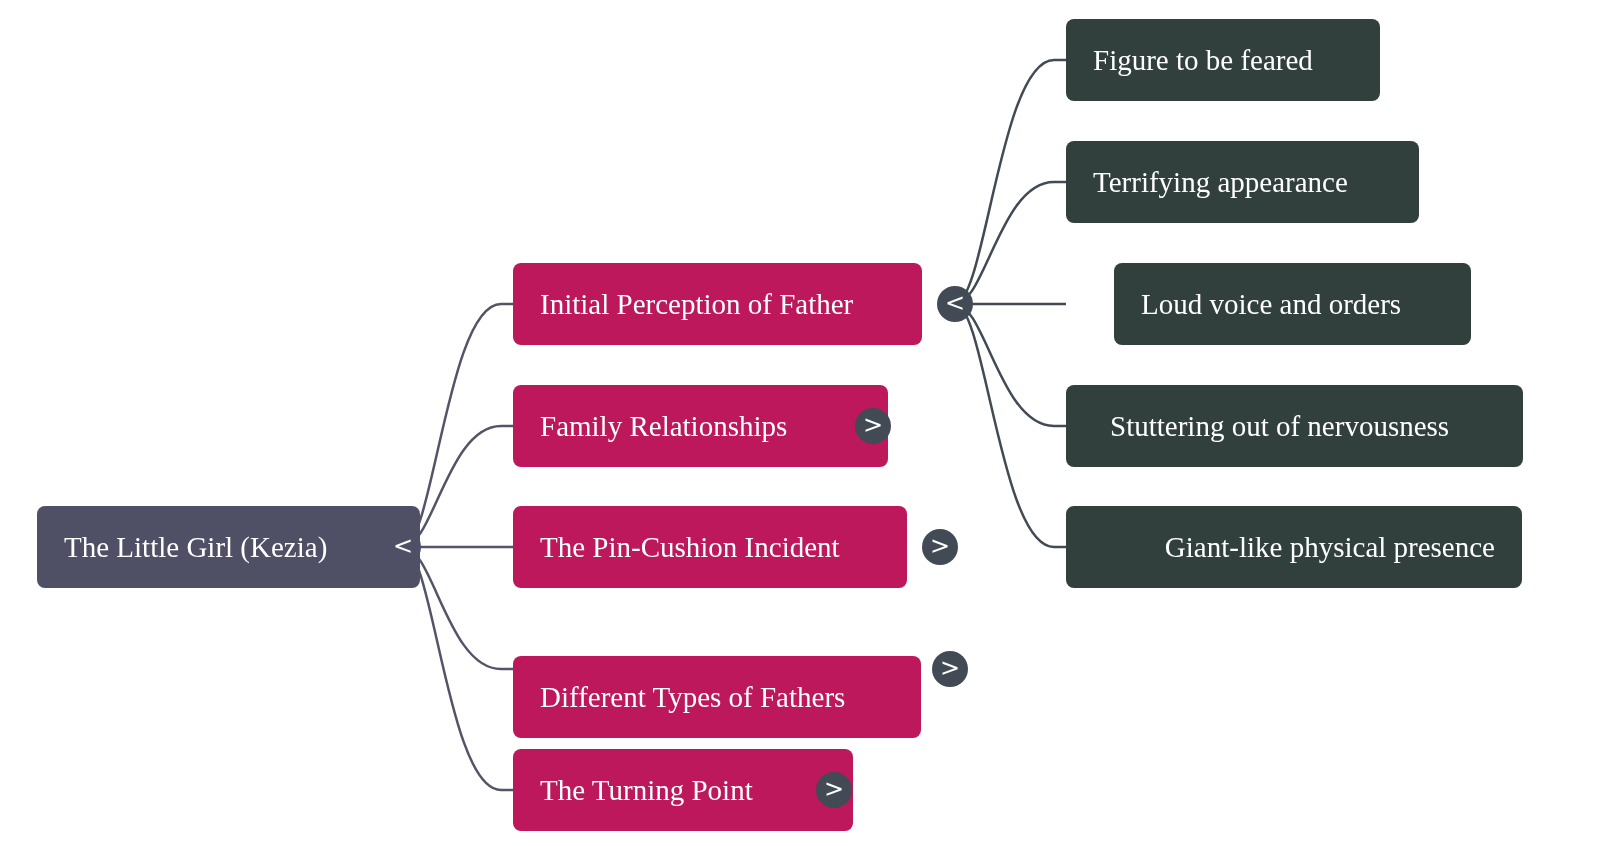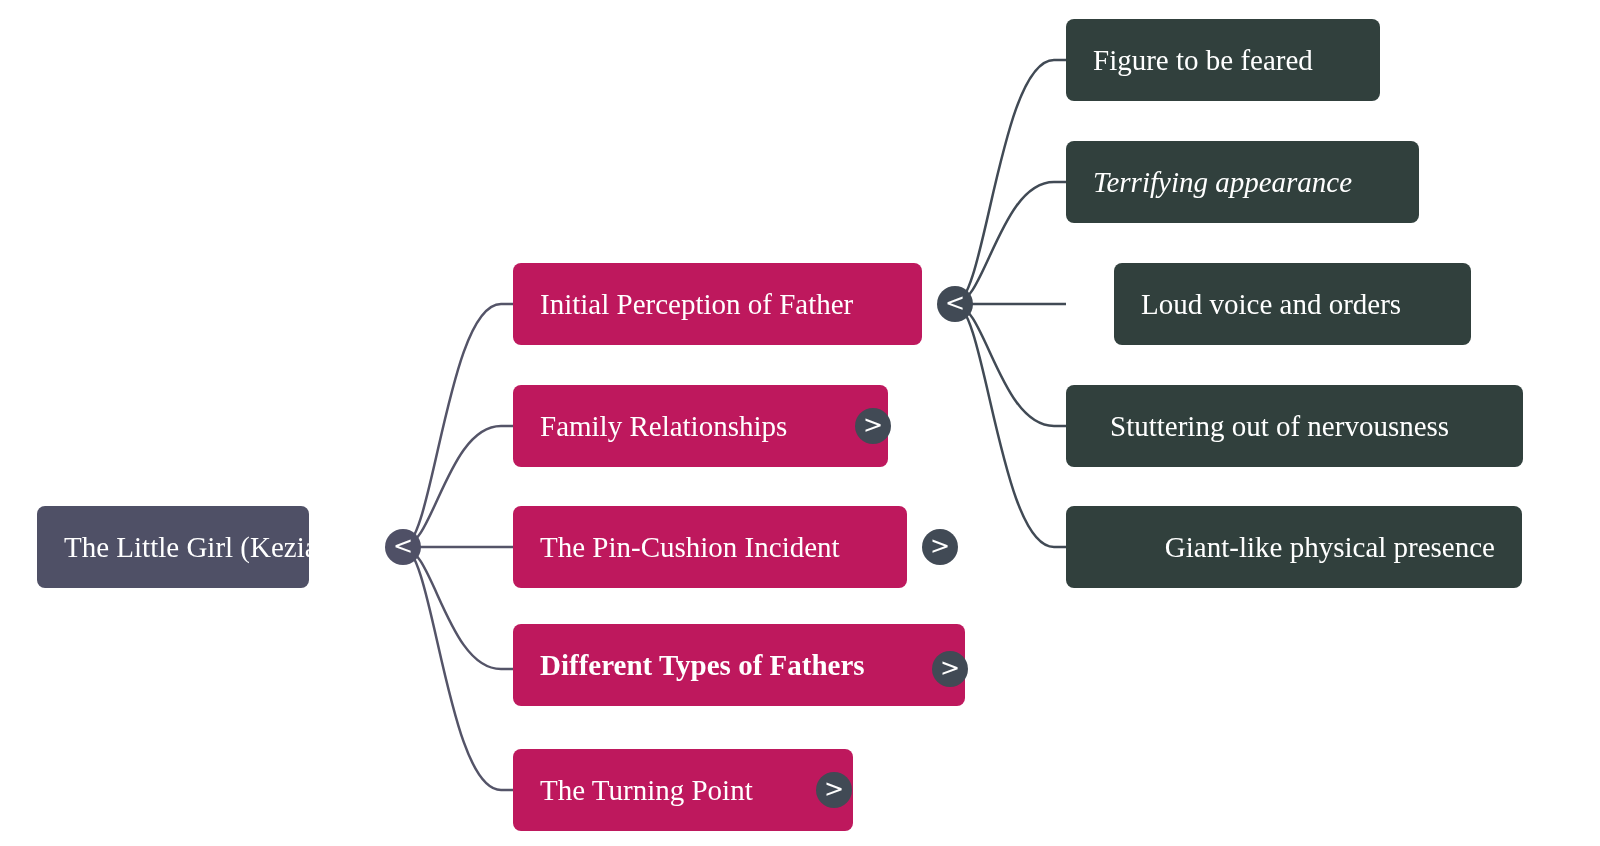--- a/index.html
+++ b/index.html
@@ -31,35 +31,35 @@
     </g>
   <g id="l1-links">
       <path d="M955,304 C985,304 1000.5,60 1054,60 L1066,60" fill="none" stroke="#414a55" stroke-width="2.5"></path>
       <path d="M955,304 C985,304 1000.5,182 1054,182 L1066,182" fill="none" stroke="#414a55" stroke-width="2.5"></path>
       <path d="M955,304 L1066,304" fill="none" stroke="#414a55" stroke-width="2.5"></path>
       <path d="M955,304 C985,304 1000.5,426 1054,426 L1066,426" fill="none" stroke="#414a55" stroke-width="2.5"></path>
       <path d="M955,304 C985,304 1000.5,547 1054,547 L1066,547" fill="none" stroke="#414a55" stroke-width="2.5"></path>
     </g>
 </svg>
 
-<div class="node root" style="left:37px; top:506px; width:272px;">The Little Girl (Kezia)</div>
+<div class="node root" style="left:37px; top:506px; width:383px;">The Little Girl (Kezia)</div>
 <div class="toggle root-t" style="left:385px; top:529px;">&lt;</div>
 
 <div class="node lvl1" style="left:513px; top:263px; width:409px;">Initial Perception of Father</div>
 <div class="toggle l1-t" style="left:937px; top:286px;">&lt;</div>
 
 <div class="node lvl1" style="left:513px; top:385px; width:375px;">Family Relationships</div>
 <div class="toggle l1-t" style="left:855px; top:408px;">&gt;</div>
 
 <div class="node lvl1" style="left:513px; top:506px; width:394px;">The Pin-Cushion Incident</div>
 <div class="toggle l1-t" style="left:922px; top:529px;">&gt;</div>
 
-<div class="node lvl1" style="left:513px; top:624px; width:452px;font-weight:bold;">Different Types of Fathers</div>
+<div class="node lvl1" style="left:513px; top:656px; width:408px;">Different Types of Fathers</div>
 <div class="toggle l1-t" style="left:932px; top:651px;">&gt;</div>
 
 <div class="node lvl1" style="left:513px; top:749px; width:340px;">The Turning Point</div>
 <div class="toggle l1-t" style="left:816px; top:772px;">&gt;</div>
 
 <div class="node lvl2" style="left:1066px; top:19px; width:314px;">Figure to be feared</div>
-<div class="node lvl2" style="left:1066px; top:141px; width:353px;font-style:italic;">Terrifying appearance</div>
+<div class="node lvl2" style="left:1066px; top:141px; width:353px;">Terrifying appearance</div>
 <div class="node lvl2" style="left:1114px; top:263px; width:357px;">Loud voice and orders</div>
 <div class="node lvl2" style="left:1066px; top:385px; width:457px;padding-left:44px;">Stuttering out of nervousness</div>
 <div class="node lvl2" style="left:1066px; top:506px; width:456px;text-align:right;">Giant-like physical presence</div>
 
 </body></html>

